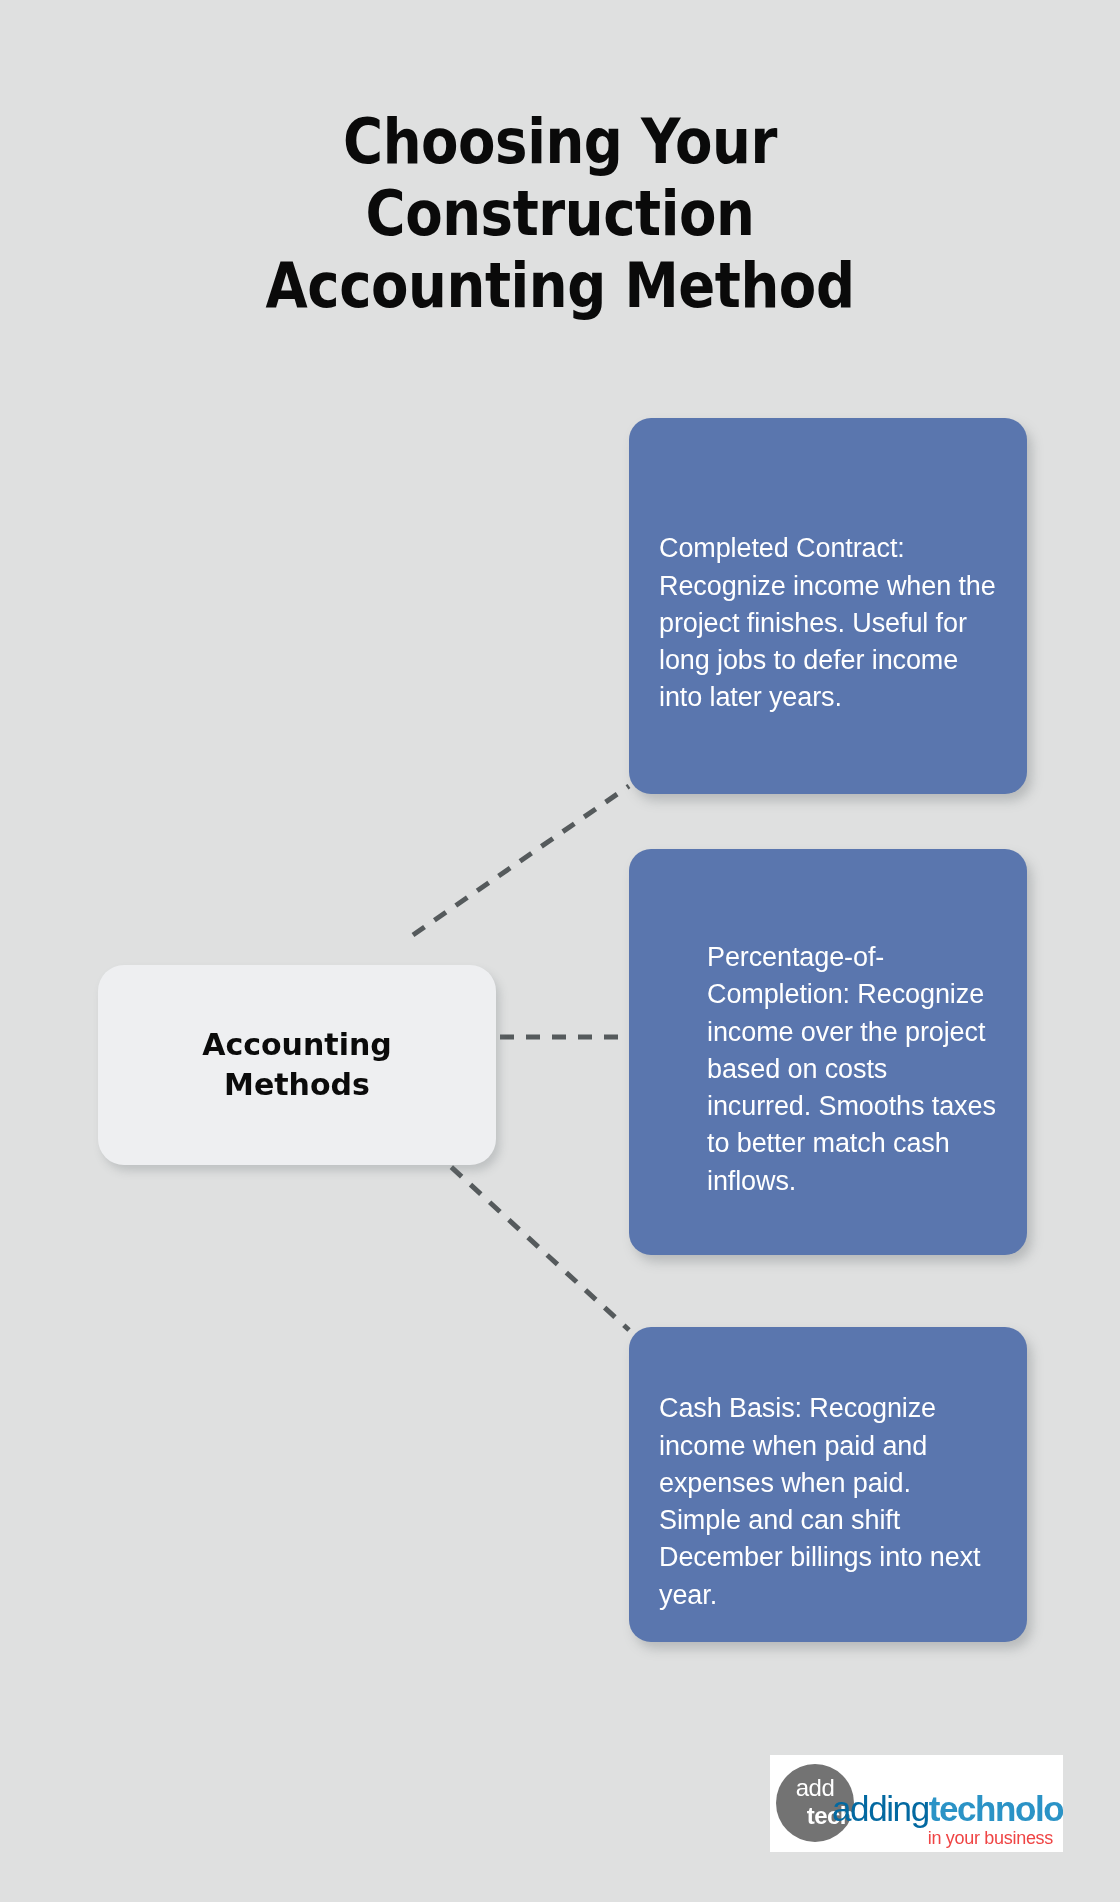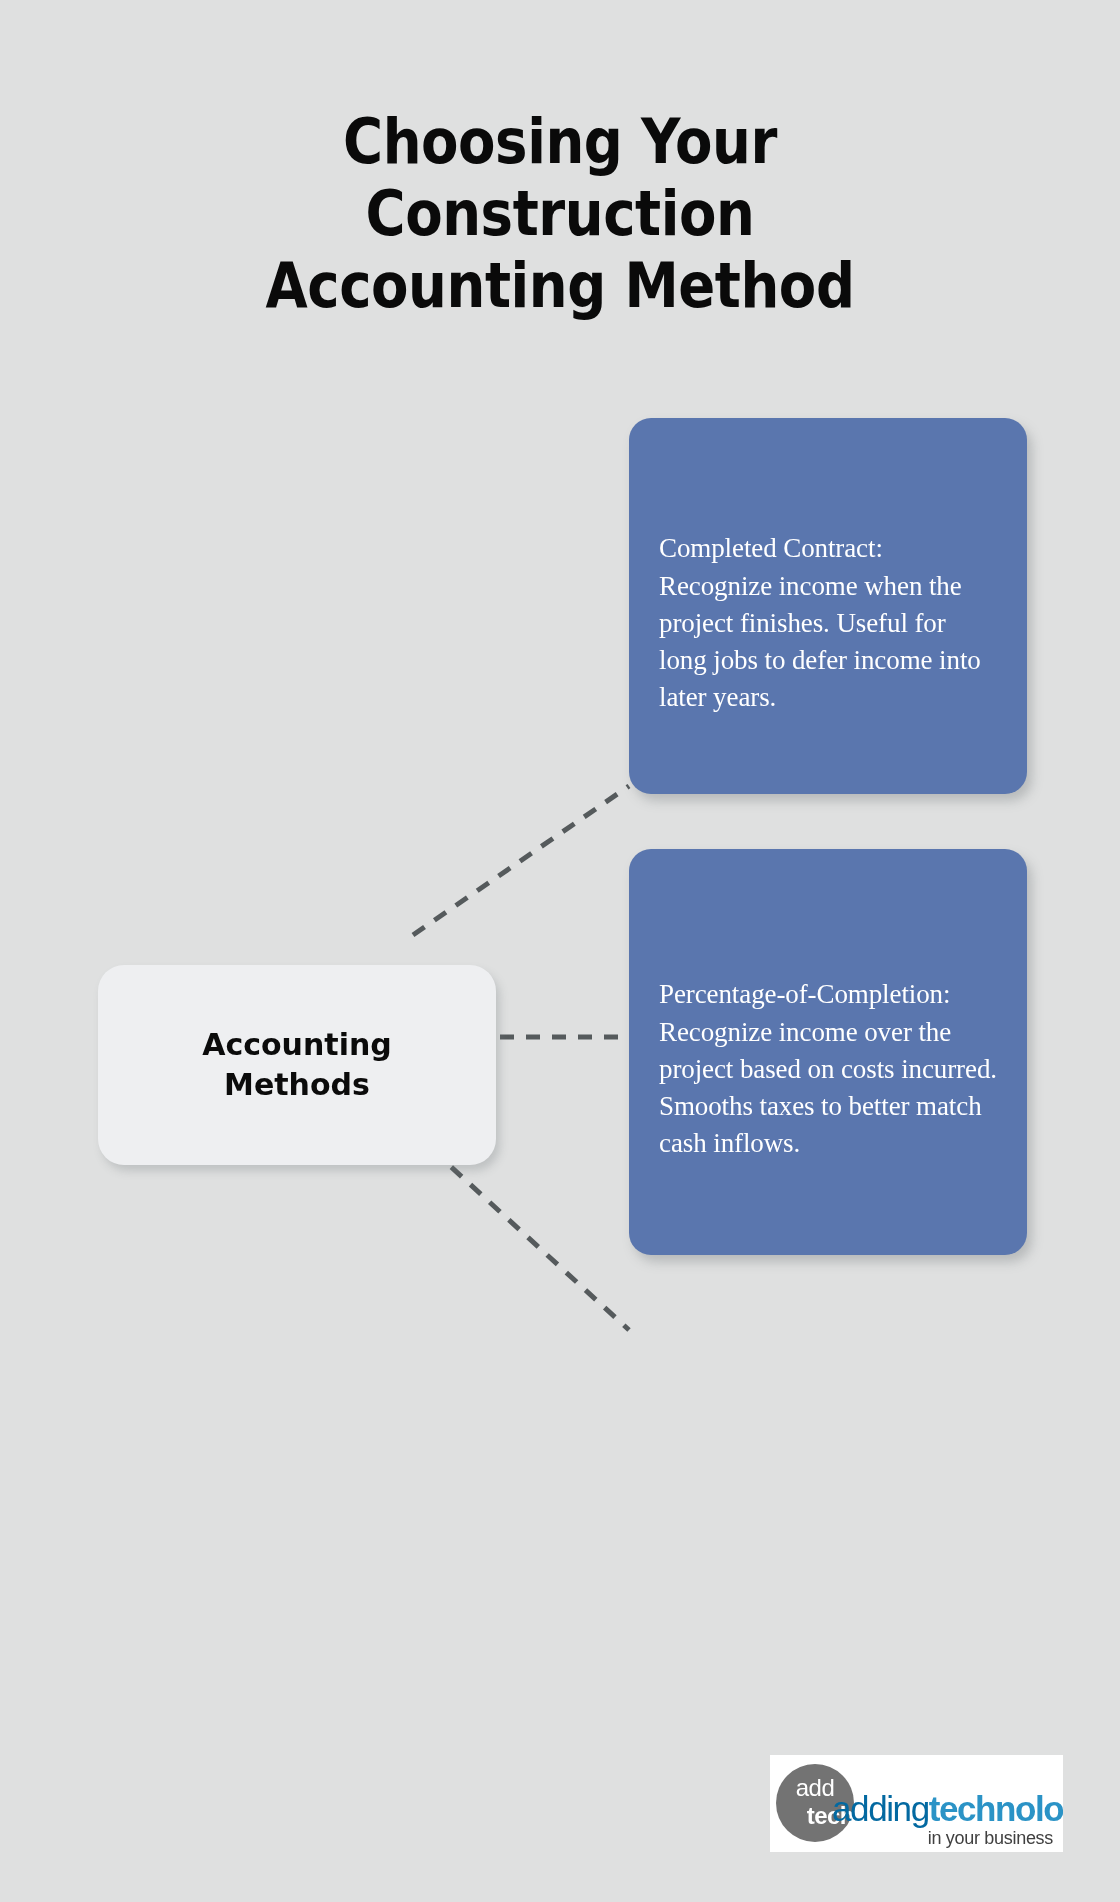--- a/index.html
+++ b/index.html
@@ -79,31 +79,31 @@
     position: absolute;
     background: #5a76ae;
     border-radius: 22px;
     box-shadow: 5px 7px 11px rgba(120,125,130,0.38);
     box-sizing: border-box;
     display: flex;
     align-items: center;
   }
   .branch-text {
     color: #ffffff;
-    font-family: Liberation Serif, serif;
+    font-family: Liberation Sans, sans-serif;
     font-size: 27px;
     line-height: 1.38;
     padding: 0 30px 0 30px;
     font-weight: 400;
     letter-spacing: -0.1px;
     margin-top: 35px;
   }
 
   #branch-0 { left: 629px; top: 418px;  width: 398px; height: 376px; }
-  #branch-1 { left: 629px; top: 849px;  width: 398px; height: 406px; }
+  #branch-1 { left: 629px; top: 849px;  width: 398px; height: 406px; padding-left: 48px; }
   #branch-2 { left: 629px; top: 1327px; width: 398px; height: 315px; }
 
   
   #logo {
     position: absolute;
     left: 770px;
     top: 1755px;
     width: 293px;
     height: 97px;
     background: #ffffff;
@@ -162,21 +162,21 @@
     color: #2b93c6;
     font-weight: bold;
     letter-spacing: -1.4px;
   }
   #logo-tagline {
     position: absolute;
     right: 10px;
     top: 74px;
     font-family: "Liberation Sans", sans-serif;
     font-size: 18px;
-    color: #404040;
+    color: #ef4444;
     letter-spacing: -0.3px;
     line-height: 1;
   }
 </style>
 </head>
 <body>
 
 <div id="canvas">
 
   <div id="title">Choosing Your Construction
@@ -194,20 +194,23 @@
   </div>
 
   <div class="branch-box" id="branch-0">
     <span class="branch-text">Completed Contract: Recognize income when the project finishes. Useful for long jobs to defer income into later years.</span>
   </div>
 
   <div class="branch-box" id="branch-1">
     <span class="branch-text">Percentage-of-Completion: Recognize income over the project based on costs incurred. Smooths taxes to better match cash inflows.</span>
   </div>
 
+  <div class="branch-box" id="branch-2">
+    <span class="branch-text">Cash Basis: Recognize income when paid and expenses when paid. Simple and can shift December billings into next year.</span>
+  </div>
 
   <div id="logo">
     <div id="logo-mark">
       <div id="logo-mark-add">add</div>
       <div id="logo-mark-tech">tech</div>
     </div>
     <div id="logo-wordmark">
       <span id="logo-word-adding">adding</span><span id="logo-word-technology">technology</span>
     </div>
     <div id="logo-tagline">in your business</div>

